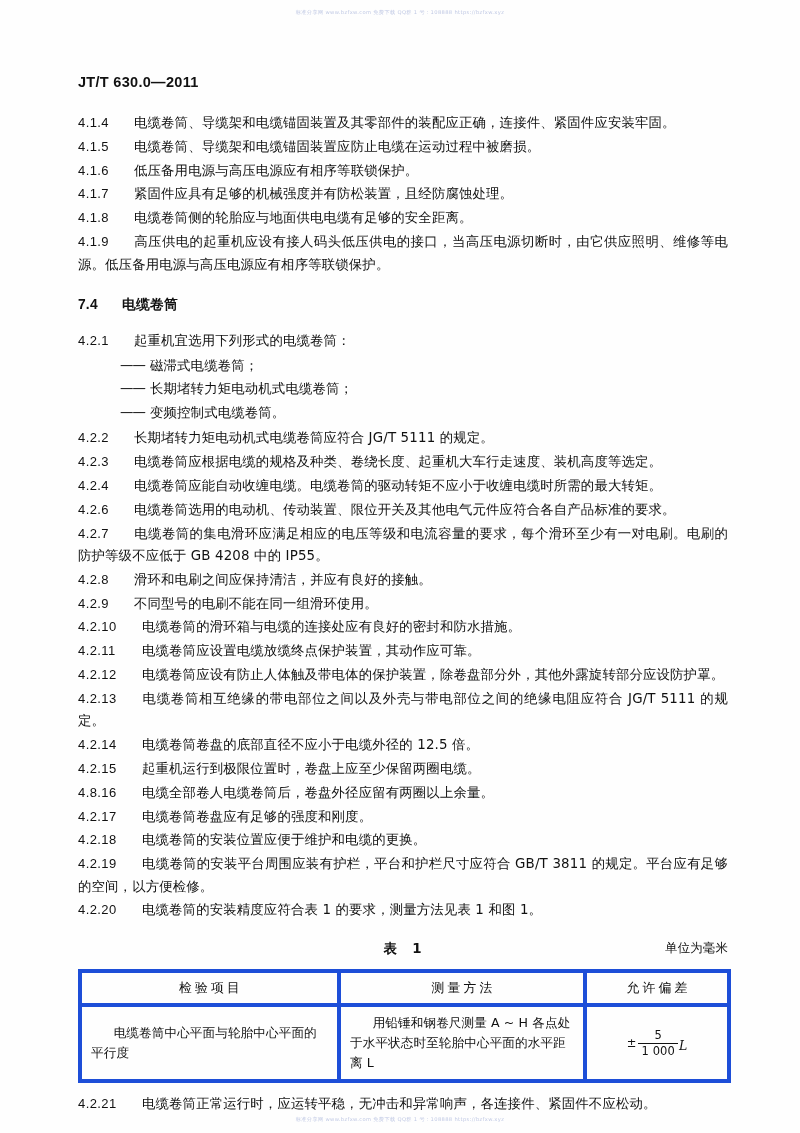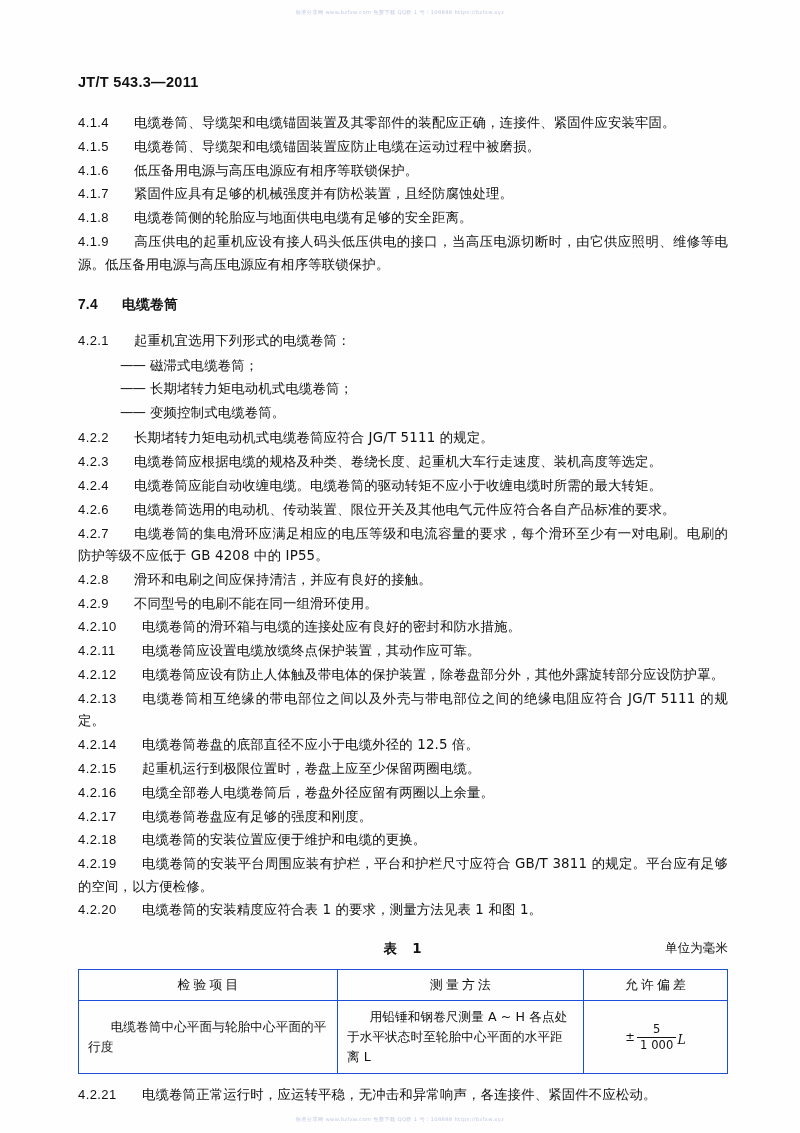--- a/index.html
+++ b/index.html
@@ -128,21 +128,21 @@
     letter-spacing: 0.2px;
   }
 
   table.spec-table {
     border-collapse: collapse;
     width: 649px;
     margin-top: 7px;
     table-layout: fixed;
   }
   table.spec-table td {
-    border: 1px solid #1d4ed8;
+    border: 4px solid #1d4ed8;
     padding: 6px 9px;
     font-size: 12.6px;
     line-height: 20px;
     vertical-align: middle;
     letter-spacing: 0.1px;
     margin-top: 20px;
   }
   table.spec-table td.head {
     text-align: center;
     letter-spacing: 3.2px;
@@ -191,21 +191,21 @@
 </style>
 </head>
 <body>
 
 <div class="page">
 
   <div class="watermark watermark-top">标准分享网 www.bzfxw.com  免费下载 QQ群 1 号：108888 https://bzfxw.xyz</div>
 
   <div class="content">
 
-    <div class="doc-header">JT/T 543.3—2011</div>
+    <div class="doc-header">JT/T 630.0—2011</div>
 
     <div class="clauses">
 
       <p class="clause">
         <span class="num">4.1.4</span><span class="body">电缆卷筒、导缆架和电缆锚固装置及其零部件的装配应正确，连接件、紧固件应安装牢固。</span>
       </p>
 
       <p class="clause">
         <span class="num">4.1.5</span><span class="body">电缆卷筒、导缆架和电缆锚固装置应防止电缆在运动过程中被磨损。</span>
       </p>
@@ -283,21 +283,21 @@
       <p class="clause">
         <span class="num wide">4.2.13</span><span class="body">电缆卷筒相互绝缘的带电部位之间以及外壳与带电部位之间的绝缘电阻应符合 JG/T 5111 的规定。</span>
       </p>
       <p class="clause">
         <span class="num wide">4.2.14</span><span class="body">电缆卷筒卷盘的底部直径不应小于电缆外径的 12.5 倍。</span>
       </p>
       <p class="clause">
         <span class="num wide">4.2.15</span><span class="body">起重机运行到极限位置时，卷盘上应至少保留两圈电缆。</span>
       </p>
       <p class="clause">
-        <span class="num wide">4.2.16</span><span class="body">电缆全部卷人电缆卷筒后，卷盘外径应留有两圈以上余量。</span>
+        <span class="num wide">4.8.16</span><span class="body">电缆全部卷人电缆卷筒后，卷盘外径应留有两圈以上余量。</span>
       </p>
       <p class="clause">
         <span class="num wide">4.2.17</span><span class="body">电缆卷筒卷盘应有足够的强度和刚度。</span>
       </p>
       <p class="clause">
         <span class="num wide">4.2.18</span><span class="body">电缆卷筒的安装位置应便于维护和电缆的更换。</span>
       </p>
       <p class="clause">
         <span class="num wide">4.2.19</span><span class="body">电缆卷筒的安装平台周围应装有护栏，平台和护栏尺寸应符合 GB/T 3811 的规定。平台应有足够的空间，以方便检修。</span>
       </p>

